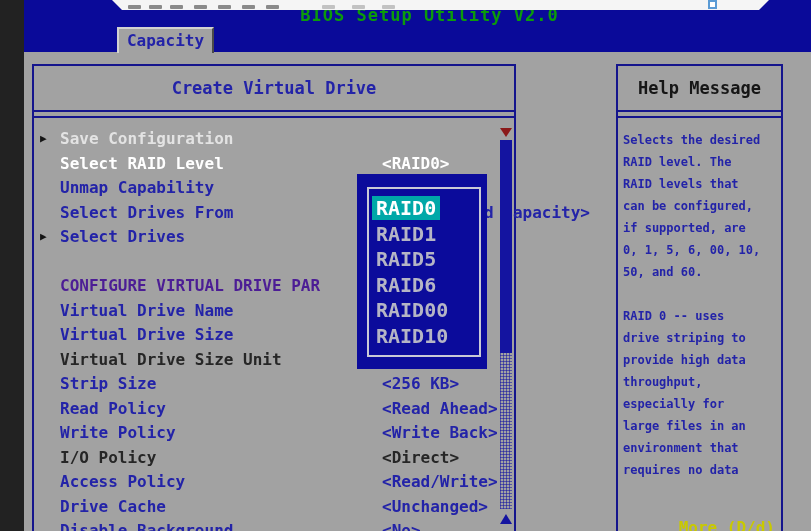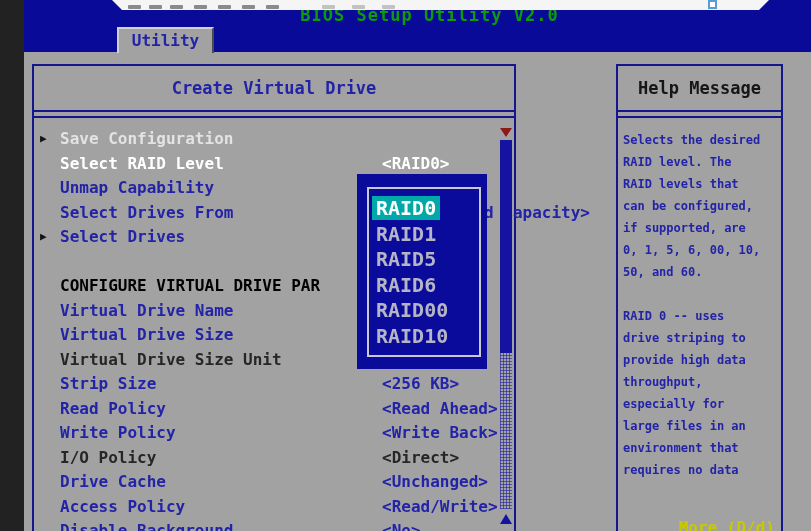--- a/index.html
+++ b/index.html
@@ -37,21 +37,21 @@
   
   .rows{position:absolute;left:2px;right:18px;top:61px;font-size:16px;}
   .row{position:relative;height:24.5px;line-height:24.5px;white-space:pre;}
   .row .arrow{position:absolute;left:4px;top:0;font-size:11px;color:#141414;}
   .row .label{margin-left:24px;}
   .row .value{position:absolute;left:346px;top:0;}
   .row.save{color:#e3e3e3;}
   .row.selected{color:#ffffff;}
   .row.blue{color:#2323a8;}
   .row.grayed{color:#262626;}
-  .row.section{color:#000000;}
+  .row.section{color:#4c1d95;}
   .row.select-drives-from .value{left:448px;}
 
   
   .scrollbar{position:absolute;right:0;top:58px;bottom:0;width:15px;}
   .sb-down{position:absolute;left:1px;top:4px;width:0;height:0;
     border-left:6px solid transparent;border-right:6px solid transparent;border-top:9px solid #8b1a1a;}
   .sb-thumb{position:absolute;left:1px;top:16px;width:12px;height:213px;background:#1414a0;}
   .sb-track{position:absolute;left:1px;top:229px;width:12px;height:156px;
     background-image:repeating-linear-gradient(0deg,rgba(20,20,160,.55) 0 1px,transparent 1px 3px),
                      repeating-linear-gradient(90deg,rgba(20,20,160,.55) 0 1px,transparent 1px 3px);}
@@ -85,21 +85,21 @@
     <div class="frag" style="left:82px"></div>
     <div class="frag" style="left:106px"></div>
     <div class="frag" style="left:130px"></div>
     <div class="frag" style="left:154px"></div>
     <div class="frag light" style="left:210px"></div>
     <div class="frag light" style="left:240px"></div>
     <div class="frag light" style="left:270px"></div>
     <div class="blue-sq"></div>
   </div>
 
-  <div class="tab">Utility</div>
+  <div class="tab">Capacity</div>
 
   <div class="main">
 
     <div class="panel left-panel">
       <div class="panel-header">Create Virtual Drive</div>
       <div class="hdr-divider"></div>
       <div class="rows" id="rows">
           <div class="row save save-configuration"><span class="arrow">▶</span><span class="label">Save Configuration</span></div>
           <div class="row selected select-raid-level"><span class="label">Select RAID Level</span><span class="value">&lt;RAID0&gt;</span></div>
           <div class="row blue unmap-capability"><span class="label">Unmap Capability</span></div>
@@ -107,22 +107,22 @@
           <div class="row blue select-drives"><span class="arrow">▶</span><span class="label">Select Drives</span></div>
           <div class="row blank blank-1"></div>
           <div class="row section configure-header"><span class="label">CONFIGURE VIRTUAL DRIVE PAR</span></div>
           <div class="row blue virtual-drive-name"><span class="label">Virtual Drive Name</span></div>
           <div class="row blue virtual-drive-size"><span class="label">Virtual Drive Size</span></div>
           <div class="row grayed virtual-drive-size-unit"><span class="label">Virtual Drive Size Unit</span></div>
           <div class="row blue strip-size"><span class="label">Strip Size</span><span class="value">&lt;256 KB&gt;</span></div>
           <div class="row blue read-policy"><span class="label">Read Policy</span><span class="value">&lt;Read Ahead&gt;</span></div>
           <div class="row blue write-policy"><span class="label">Write Policy</span><span class="value">&lt;Write Back&gt;</span></div>
           <div class="row grayed io-policy"><span class="label">I/O Policy</span><span class="value">&lt;Direct&gt;</span></div>
+          <div class="row blue access-policy"><span class="label">Access Policy</span><span class="value">&lt;Read/Write&gt;</span></div>
           <div class="row blue drive-cache"><span class="label">Drive Cache</span><span class="value">&lt;Unchanged&gt;</span></div>
-          <div class="row blue access-policy"><span class="label">Access Policy</span><span class="value">&lt;Read/Write&gt;</span></div>
           <div class="row blue disable-background"><span class="label">Disable Background</span><span class="value">&lt;No&gt;</span></div>
         </div>
       <div class="scrollbar">
         <div class="sb-down"></div>
         <div class="sb-thumb"></div>
         <div class="sb-track"></div>
         <div class="sb-up"></div>
       </div>
     </div>
 

